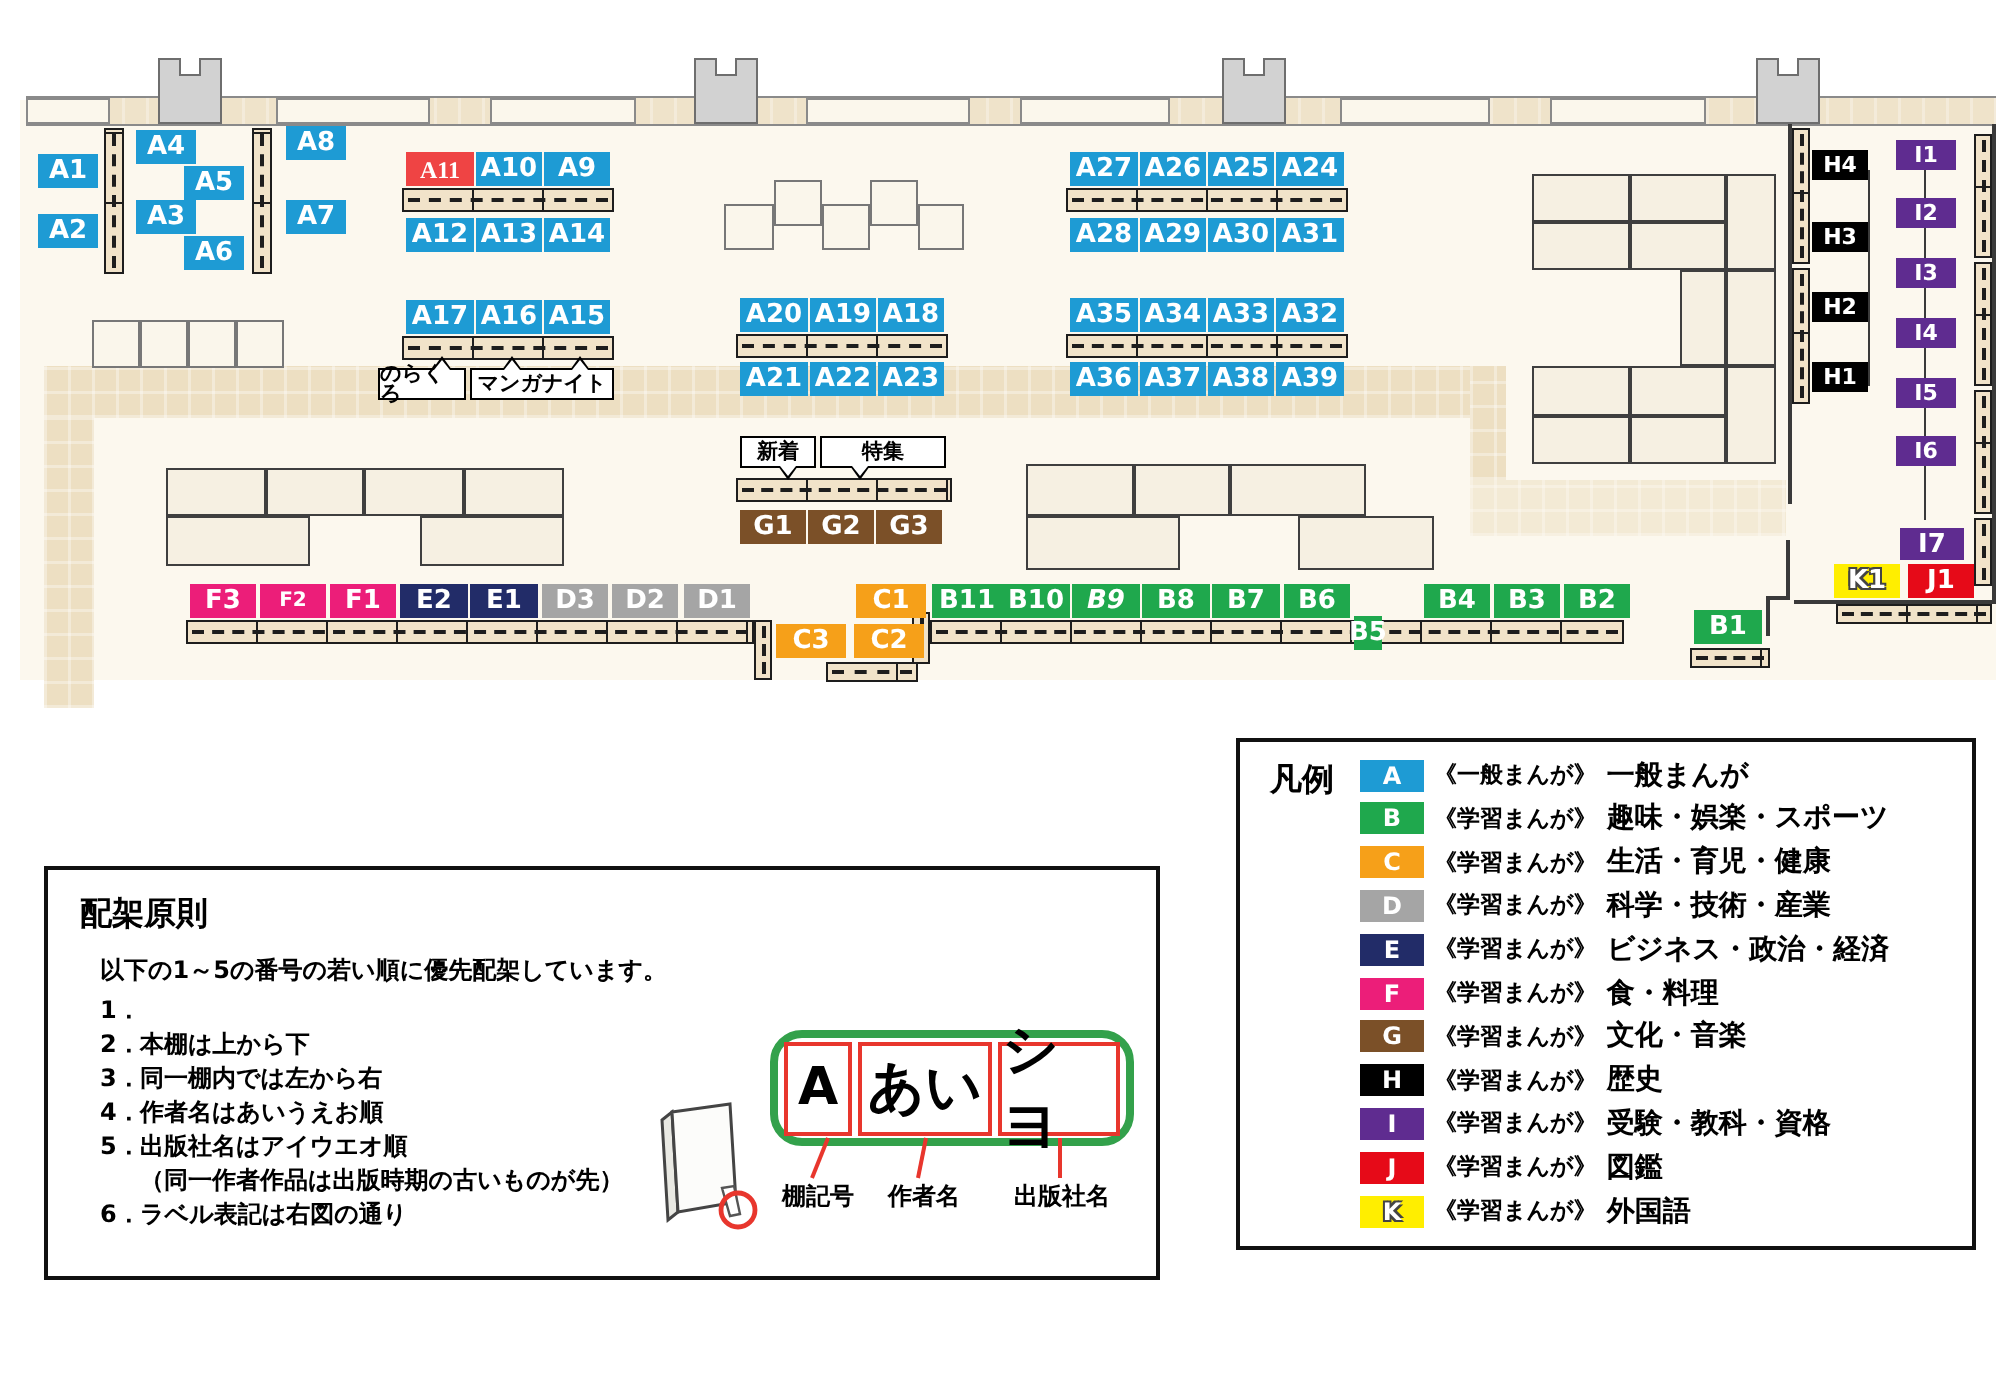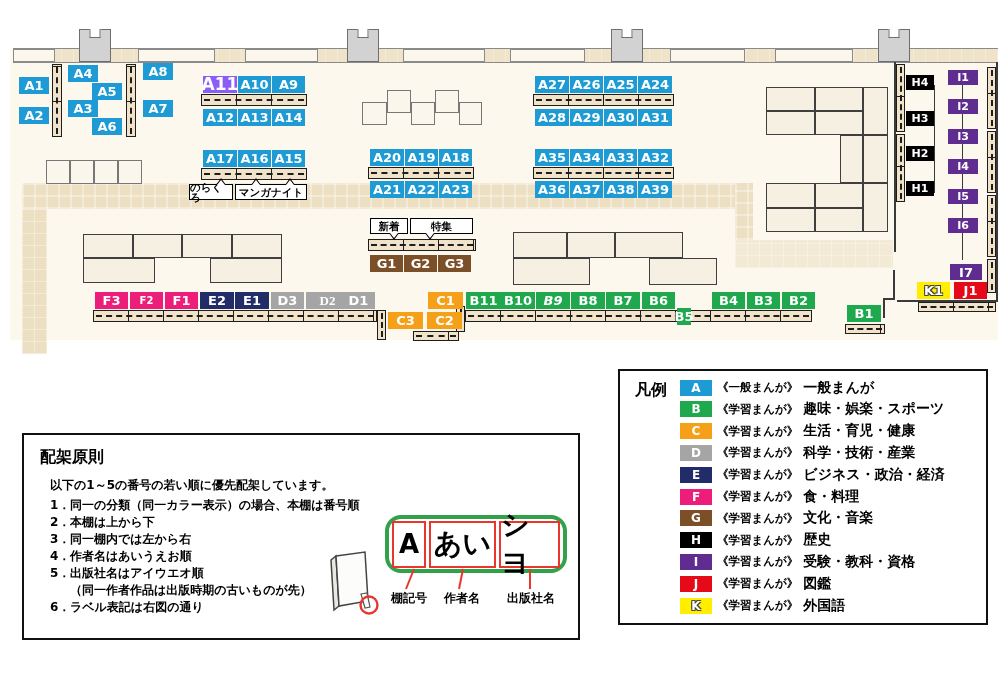--- a/index.html
+++ b/index.html
@@ -134,21 +134,21 @@
       <div class="abs wline" style="left: 934px; top: 85px; width: 1px; height: 108px;"></div>
       <div class="abs wline" style="left: 962px; top: 82px; width: 1px; height: 178px;"></div>
       <div class="abs slabel" style="left: 19px; top: 77px; width: 30px; height: 17px; background: rgb(30, 155, 212); font-size: 13px;">A1</div>
       <div class="abs slabel" style="left: 19px; top: 107px; width: 30px; height: 17px; background: rgb(30, 155, 212); font-size: 13px;">A2</div>
       <div class="abs slabel" style="left: 68px; top: 65px; width: 30px; height: 17px; background: rgb(30, 155, 212); font-size: 13px;">A4</div>
       <div class="abs slabel" style="left: 68px; top: 100px; width: 30px; height: 17px; background: rgb(30, 155, 212); font-size: 13px;">A3</div>
       <div class="abs slabel" style="left: 92px; top: 83px; width: 30px; height: 17px; background: rgb(30, 155, 212); font-size: 13px;">A5</div>
       <div class="abs slabel" style="left: 92px; top: 118px; width: 30px; height: 17px; background: rgb(30, 155, 212); font-size: 13px;">A6</div>
       <div class="abs slabel" style="left: 143px; top: 63px; width: 30px; height: 17px; background: rgb(30, 155, 212); font-size: 13px;">A8</div>
       <div class="abs slabel" style="left: 143px; top: 100px; width: 30px; height: 17px; background: rgb(30, 155, 212); font-size: 13px;">A7</div>
-      <div class="abs slabel" style="left: 203px; top: 76px; width: 34px; height: 17px; background: #8b5cf6; font-size: 17px;">A11</div>
+      <div class="abs slabel" style="left: 203px; top: 76px; width: 34px; height: 17px; background: #ef4444; font-size: 12px; font-family: Liberation Serif, serif;">A11</div>
       <div class="abs slabel" style="left: 238px; top: 76px; width: 33px; height: 17px; background: rgb(30, 155, 212); font-size: 13px;">A10</div>
       <div class="abs slabel" style="left: 272px; top: 76px; width: 33px; height: 17px; background: rgb(30, 155, 212); font-size: 13px;">A9</div>
       <div class="abs slabel" style="left: 203px; top: 109px; width: 34px; height: 17px; background: rgb(30, 155, 212); font-size: 13px;">A12</div>
       <div class="abs slabel" style="left: 238px; top: 109px; width: 33px; height: 17px; background: rgb(30, 155, 212); font-size: 13px;">A13</div>
       <div class="abs slabel" style="left: 272px; top: 109px; width: 33px; height: 17px; background: rgb(30, 155, 212); font-size: 13px;">A14</div>
       <div class="abs slabel" style="left: 203px; top: 150px; width: 34px; height: 17px; background: rgb(30, 155, 212); font-size: 13px;">A17</div>
       <div class="abs slabel" style="left: 238px; top: 150px; width: 33px; height: 17px; background: rgb(30, 155, 212); font-size: 13px;">A16</div>
       <div class="abs slabel" style="left: 272px; top: 150px; width: 33px; height: 17px; background: rgb(30, 155, 212); font-size: 13px;">A15</div>
       <div class="abs slabel" style="left: 370px; top: 149px; width: 34px; height: 17px; background: rgb(30, 155, 212); font-size: 13px;">A20</div>
       <div class="abs slabel" style="left: 405px; top: 149px; width: 33px; height: 17px; background: rgb(30, 155, 212); font-size: 13px;">A19</div>
@@ -174,21 +174,21 @@
       <div class="abs slabel" style="left: 638px; top: 181px; width: 34px; height: 17px; background: rgb(30, 155, 212); font-size: 13px;">A39</div>
       <div class="abs slabel" style="left: 370px; top: 255px; width: 33px; height: 17px; background: rgb(123, 80, 40); font-size: 13px;">G1</div>
       <div class="abs slabel" style="left: 404px; top: 255px; width: 33px; height: 17px; background: rgb(123, 80, 40); font-size: 13px;">G2</div>
       <div class="abs slabel" style="left: 438px; top: 255px; width: 33px; height: 17px; background: rgb(123, 80, 40); font-size: 13px;">G3</div>
       <div class="abs slabel" style="left: 95px; top: 292px; width: 33px; height: 17px; background: rgb(236, 30, 121); font-size: 13px;">F3</div>
       <div class="abs slabel" style="left: 130px; top: 292px; width: 33px; height: 17px; background: rgb(236, 30, 121); font-size: 10px;">F2</div>
       <div class="abs slabel" style="left: 165px; top: 292px; width: 33px; height: 17px; background: rgb(236, 30, 121); font-size: 13px;">F1</div>
       <div class="abs slabel" style="left: 200px; top: 292px; width: 34px; height: 17px; background: rgb(34, 44, 104); font-size: 13px;">E2</div>
       <div class="abs slabel" style="left: 235px; top: 292px; width: 34px; height: 17px; background: rgb(34, 44, 104); font-size: 13px;">E1</div>
       <div class="abs slabel" style="left: 271px; top: 292px; width: 33px; height: 17px; background: rgb(165, 165, 165); font-size: 13px;">D3</div>
-      <div class="abs slabel" style="left: 306px; top: 292px; width: 43px; height: 17px; background: rgb(165, 165, 165); font-size: 13px; font-family: Liberation Serif, serif;">D2</div>
+      <div class="abs slabel" style="left: 306px; top: 292px; width: 33px; height: 17px; background: rgb(165, 165, 165); font-size: 13px;">D2</div>
       <div class="abs slabel" style="left: 342px; top: 292px; width: 33px; height: 17px; background: rgb(165, 165, 165); font-size: 13px;">D1</div>
       <div class="abs slabel" style="left: 428px; top: 292px; width: 35px; height: 17px; background: rgb(246, 160, 25); font-size: 13px;">C1</div>
       <div class="abs slabel" style="left: 388px; top: 312px; width: 35px; height: 17px; background: rgb(246, 160, 25); font-size: 13px;">C3</div>
       <div class="abs slabel" style="left: 427px; top: 312px; width: 35px; height: 17px; background: rgb(246, 160, 25); font-size: 13px;">C2</div>
       <div class="abs slabel" style="left: 466px; top: 292px; width: 35px; height: 17px; background: rgb(31, 168, 77); font-size: 13px;">B11</div>
       <div class="abs slabel" style="left: 501px; top: 292px; width: 34px; height: 17px; background: rgb(31, 168, 77); font-size: 13px;">B10</div>
       <div class="abs slabel" style="left: 536px; top: 292px; width: 34px; height: 17px; background: rgb(31, 168, 77); font-size: 13px; font-style: italic;">B9</div>
       <div class="abs slabel" style="left: 571px; top: 292px; width: 34px; height: 17px; background: rgb(31, 168, 77); font-size: 13px;">B8</div>
       <div class="abs slabel" style="left: 606px; top: 292px; width: 34px; height: 17px; background: rgb(31, 168, 77); font-size: 13px;">B7</div>
       <div class="abs slabel" style="left: 642px; top: 292px; width: 33px; height: 17px; background: rgb(31, 168, 77); font-size: 13px;">B6</div>
@@ -215,21 +215,20 @@
       <div class="abs tag" style="left: 370px; top: 218px; width: 38px; height: 16px;">新着<span class="tailB" style="left: 23px; bottom: -7px; border-left: 5px solid transparent; border-right: 5px solid transparent; border-top: 7px solid rgb(0, 0, 0); margin-left: -5px;"></span><span class="tailW" style="left: 23px; bottom: -5px; border-left: 4px solid transparent; border-right: 4px solid transparent; border-top: 5px solid rgb(255, 255, 255); margin-left: -4px;"></span></div>
       <div class="abs tag" style="left: 410px; top: 218px; width: 63px; height: 16px;">特集<span class="tailB" style="left: 19px; bottom: -7px; border-left: 5px solid transparent; border-right: 5px solid transparent; border-top: 7px solid rgb(0, 0, 0); margin-left: -5px;"></span><span class="tailW" style="left: 19px; bottom: -5px; border-left: 4px solid transparent; border-right: 4px solid transparent; border-top: 5px solid rgb(255, 255, 255); margin-left: -4px;"></span></div>
     </div>
 
   <div class="abs panel" style="left:22px;top:433px;width:558px;height:207px;">
     <div class="abs ptitle" style="left:16px;top:12px;">配架原則</div>
     <div class="abs pintro" style="left:26px;top:42px;">以下の1～5の番号の若い順に優先配架しています。</div>
     <div class="abs" id="principles-items" style="left:26px;top:62px;width:330px;">
         <div class="pitem">
           <span class="pnum">1．</span>
-          <span>同一の分類（同一カラー表示）の場合、本棚は番号順</span>
         </div>
         <div class="pitem">
           <span class="pnum">2．</span>
           <span>本棚は上から下</span>
         </div>
         <div class="pitem">
           <span class="pnum">3．</span>
           <span>同一棚内では左から右</span>
         </div>
         <div class="pitem">

